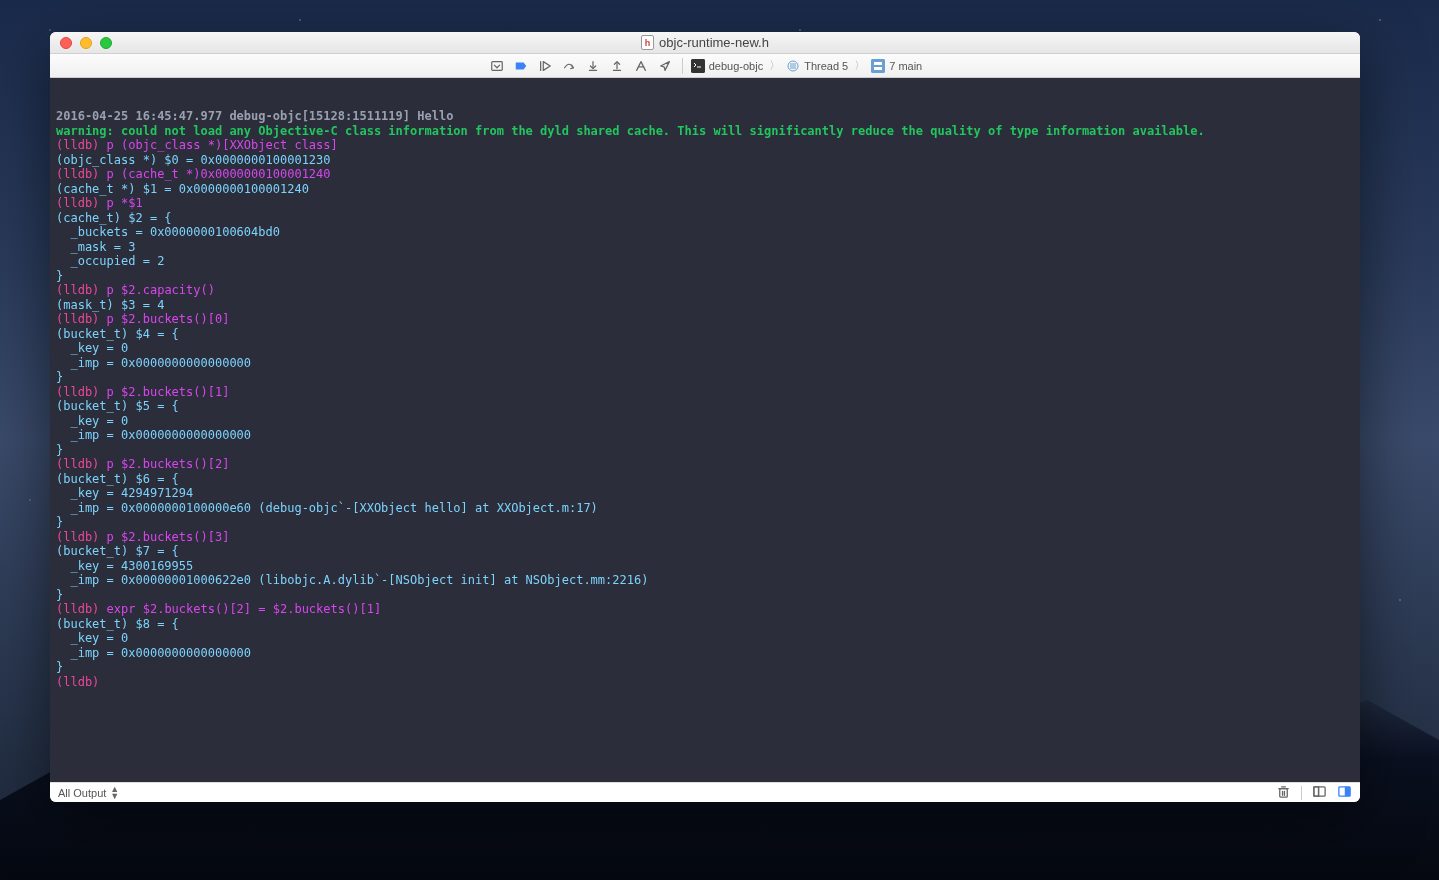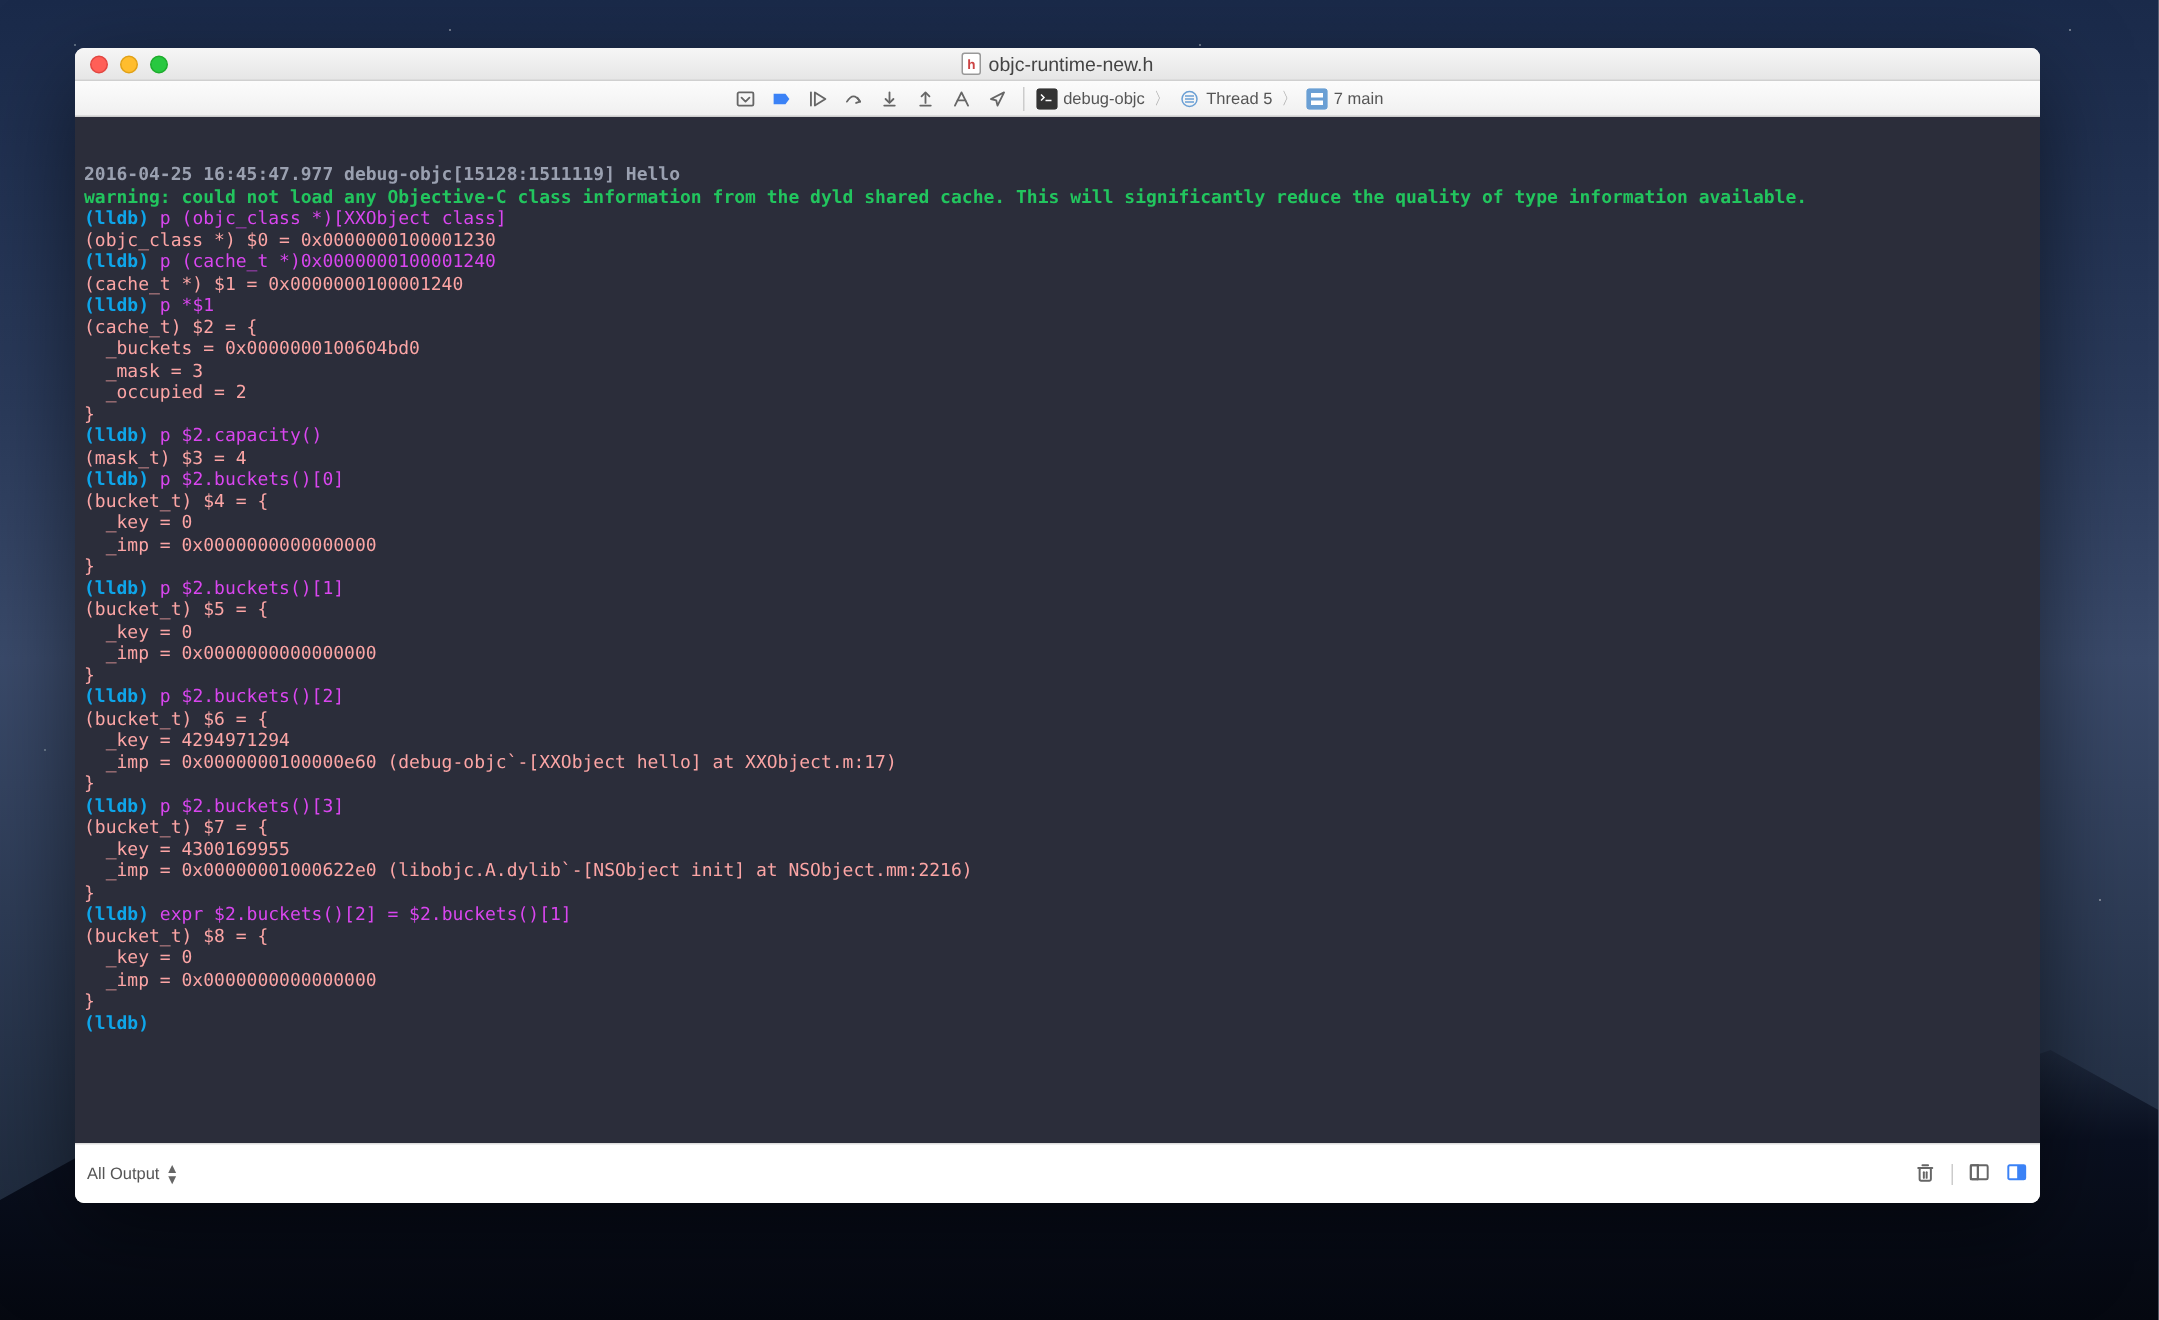--- a/index.html
+++ b/index.html
@@ -104,26 +104,26 @@
     font-family: "SF Mono","Menlo","Monaco",monospace;
     font-size:12px;
     line-height:14.5px;
     color:#9aa0b0;
     overflow:auto;
     white-space:pre;
   }
   .console .line{white-space:pre;}
   .log {color:#9aa0b0;font-weight:bold;margin-top:21px;}
   .warn {color:#22c55e;font-weight:bold;}
-  .prompt{color:#0ea5e9;font-weight:bold;}
+  .prompt{color:#ec4899;font-weight:normal;}
   .cmd{color:#d946ef;font-weight:normal;}
-  .out{color:#fca5a5;}
+  .out{color:#7dd3fc;}
 
   .footer {
-    height:40px;background:#fff;border-top:1px solid #ddd;
+    height:20px;background:#fff;border-top:1px solid #ddd;
     display:flex;align-items:center;justify-content:space-between;
     padding:0 8px;font-size:11px;color:#555;
   }
   .footer-left{display:flex;align-items:center;gap:4px;}
   .updown{display:inline-block;font-size:9px;line-height:7px;color:#666;}
   .footer-right{display:flex;align-items:center;gap:10px;}
   .footer-right svg{width:15px;height:15px;}
   .vsep{width:1px;height:14px;background:#ccc;}
   .ic path,.ic rect,.ic line,.ic polyline,.ic polygon{stroke:#666;stroke-width:1.4;fill:none;stroke-linecap:round;stroke-linejoin:round;}
 </style>

